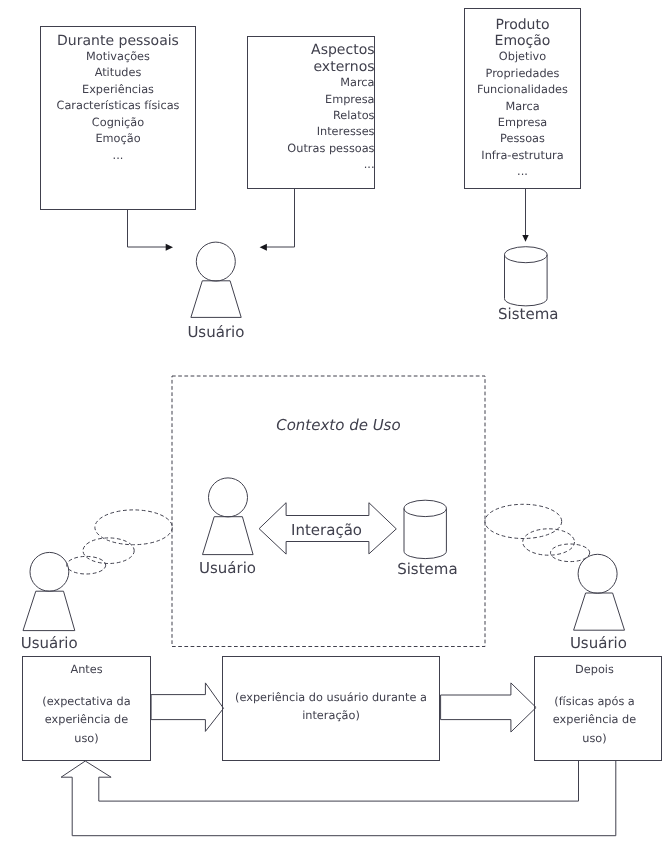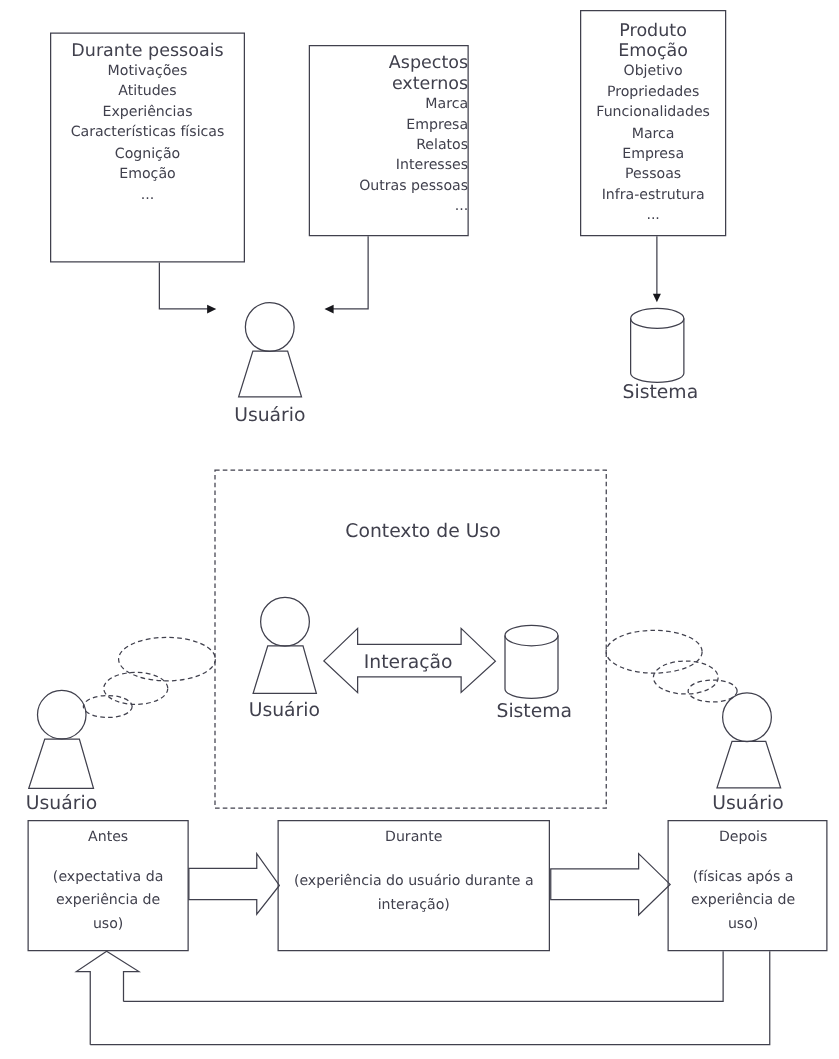--- a/index.html
+++ b/index.html
@@ -107,37 +107,36 @@
     <div>Funcionalidades</div>
     <div>Marca</div>
     <div>Empresa</div>
     <div>Pessoas</div>
     <div>Infra-estrutura</div>
     <div>...</div>
   </div>
 
   <div class="tx" style="left:215.9px;top:331.5px;">Usuário</div>
   <div class="tx" style="left:528.3px;top:314.4px;">Sistema</div>
-  <div class="tx" style="left:338.4px;top:425.3px;">Contexto de Uso</div>
+  <div class="tx" style="left:338.4px;top:425.3px;font-style:italic;">Contexto de Uso</div>
   <div class="tx" style="left:227.5px;top:568.4px;">Usuário</div>
   <div class="tx" style="left:427.4px;top:569.1px;">Sistema</div>
   <div class="tx" style="left:326.5px;top:530.4px;">Interação</div>
   <div class="tx" style="left:49.2px;top:643.3px;">Usuário</div>
   <div class="tx" style="left:598.4px;top:643.3px;">Usuário</div>
 
   <div class="blk" style="left:22.5px;top:661px;width:128px;line-height:18.4px;">
     <div>Antes</div>
     <div style="margin-top:13.5px">(expectativa da</div>
     <div>experiência de</div>
     <div>uso)</div>
   </div>
 
   <div class="blk" style="left:222.5px;top:661px;width:217px;line-height:18.4px;">
-    <div>Durante</div>
-    <div style="margin-top:17px">(experiência do usuário durante a</div>
+    <div style="margin-top:28px">(experiência do usuário durante a</div>
     <div>interação)</div>
   </div>
 
   <div class="blk" style="left:534.5px;top:661px;width:120px;line-height:18.4px;">
     <div>Depois</div>
     <div style="margin-top:13.5px">(físicas após a</div>
     <div>experiência de</div>
     <div>uso)</div>
   </div>
 

